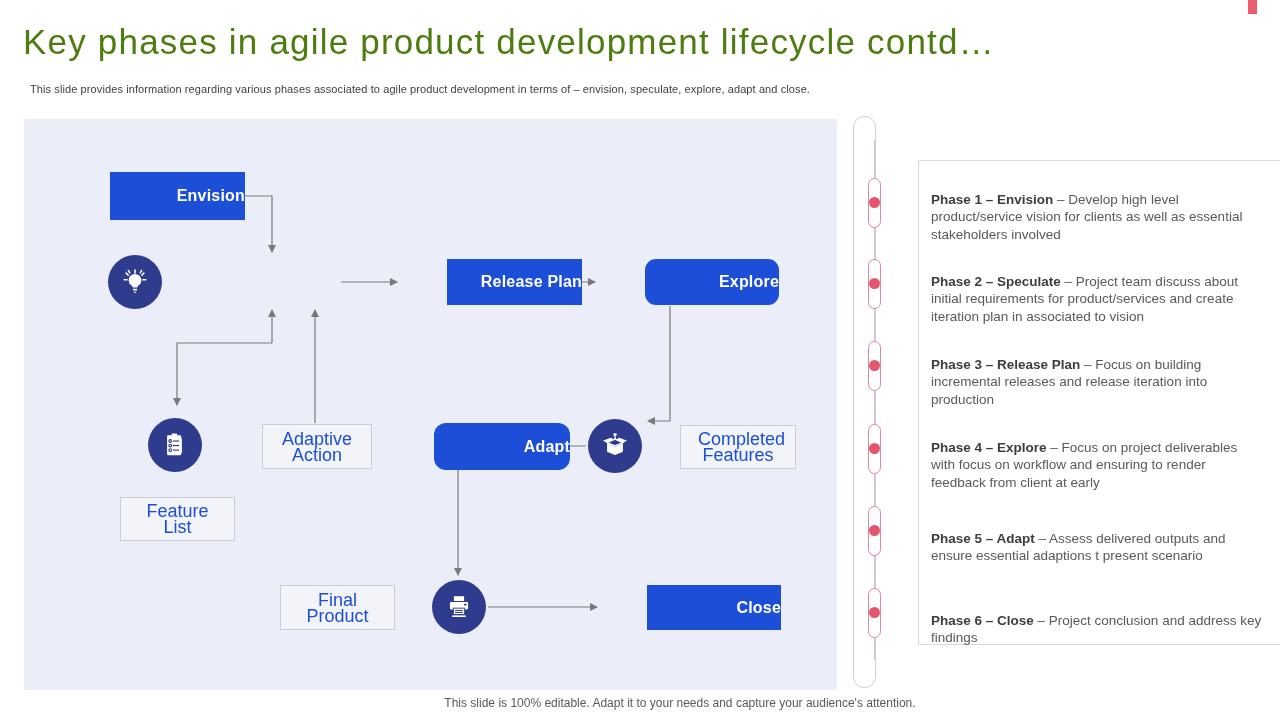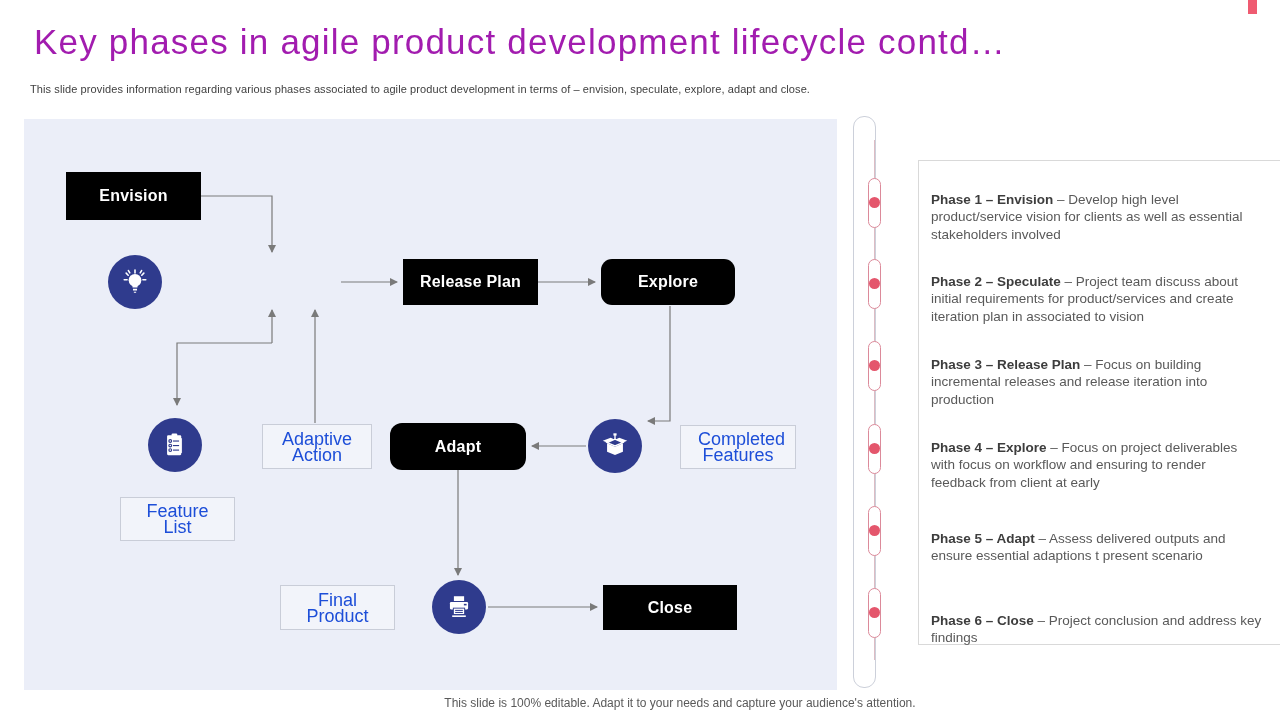--- a/index.html
+++ b/index.html
@@ -1,24 +1,24 @@
 <!DOCTYPE html>
 <html><head>
 <meta charset="utf-8">
 <style>
   html,body{margin:0;padding:0;background:#fff;}
   .slide{position:relative;width:1280px;height:720px;background:#ffffff;overflow:hidden;
          font-family:"Liberation Sans", sans-serif;}
   .accent-top{position:absolute;left:1248px;top:0;width:9px;height:14px;background:#ef5b71;}
-  .title{position:absolute;left:34px;top:22px;font-size:35px;color:#a21caf;letter-spacing:1.2px;font-weight:400;white-space:nowrap;}
+  .title{position:absolute;left:23px;top:22px;font-size:35px;color:#4d7c0f;letter-spacing:1.2px;font-weight:400;white-space:nowrap;}
   .subtitle{position:absolute;left:30px;top:83px;font-size:11px;color:#404040;letter-spacing:0.1px;}
   .canvas{position:absolute;left:24px;top:119px;width:813px;height:571px;background:#ebeef8;}
   .flowsvg{position:absolute;left:0;top:0;}
-  .fbox{position:absolute;background:#000000;color:#ffffff;font-weight:bold;font-size:16px;
-        display:flex;align-items:center;justify-content:center;letter-spacing:0.2px;white-space:nowrap;}
+  .fbox{position:absolute;background:#1d4ed8;color:#ffffff;font-weight:bold;font-size:16px;
+        display:flex;align-items:center;justify-content:flex-end;letter-spacing:0.2px;white-space:nowrap;margin-left:44px;}
   .box-envision{left:42px;top:53px;width:135px;height:48px;}
   .box-speculate{left:181px;top:139px;width:136px;height:47px;}
   .box-release-plan{left:379px;top:140px;width:135px;height:46px;}
   .box-explore{left:577px;top:140px;width:134px;height:46px;border-radius:11px;}
   .box-adapt{left:366px;top:304px;width:136px;height:47px;border-radius:12px;}
   .box-close{left:579px;top:466px;width:134px;height:45px;}
   .circle{position:absolute;width:54px;height:54px;border-radius:50%;background:#2f3b8d;
           display:flex;align-items:center;justify-content:center;}
   .c-bulb{left:84px;top:136px;}
   .c-clipboard{left:124px;top:299px;}

